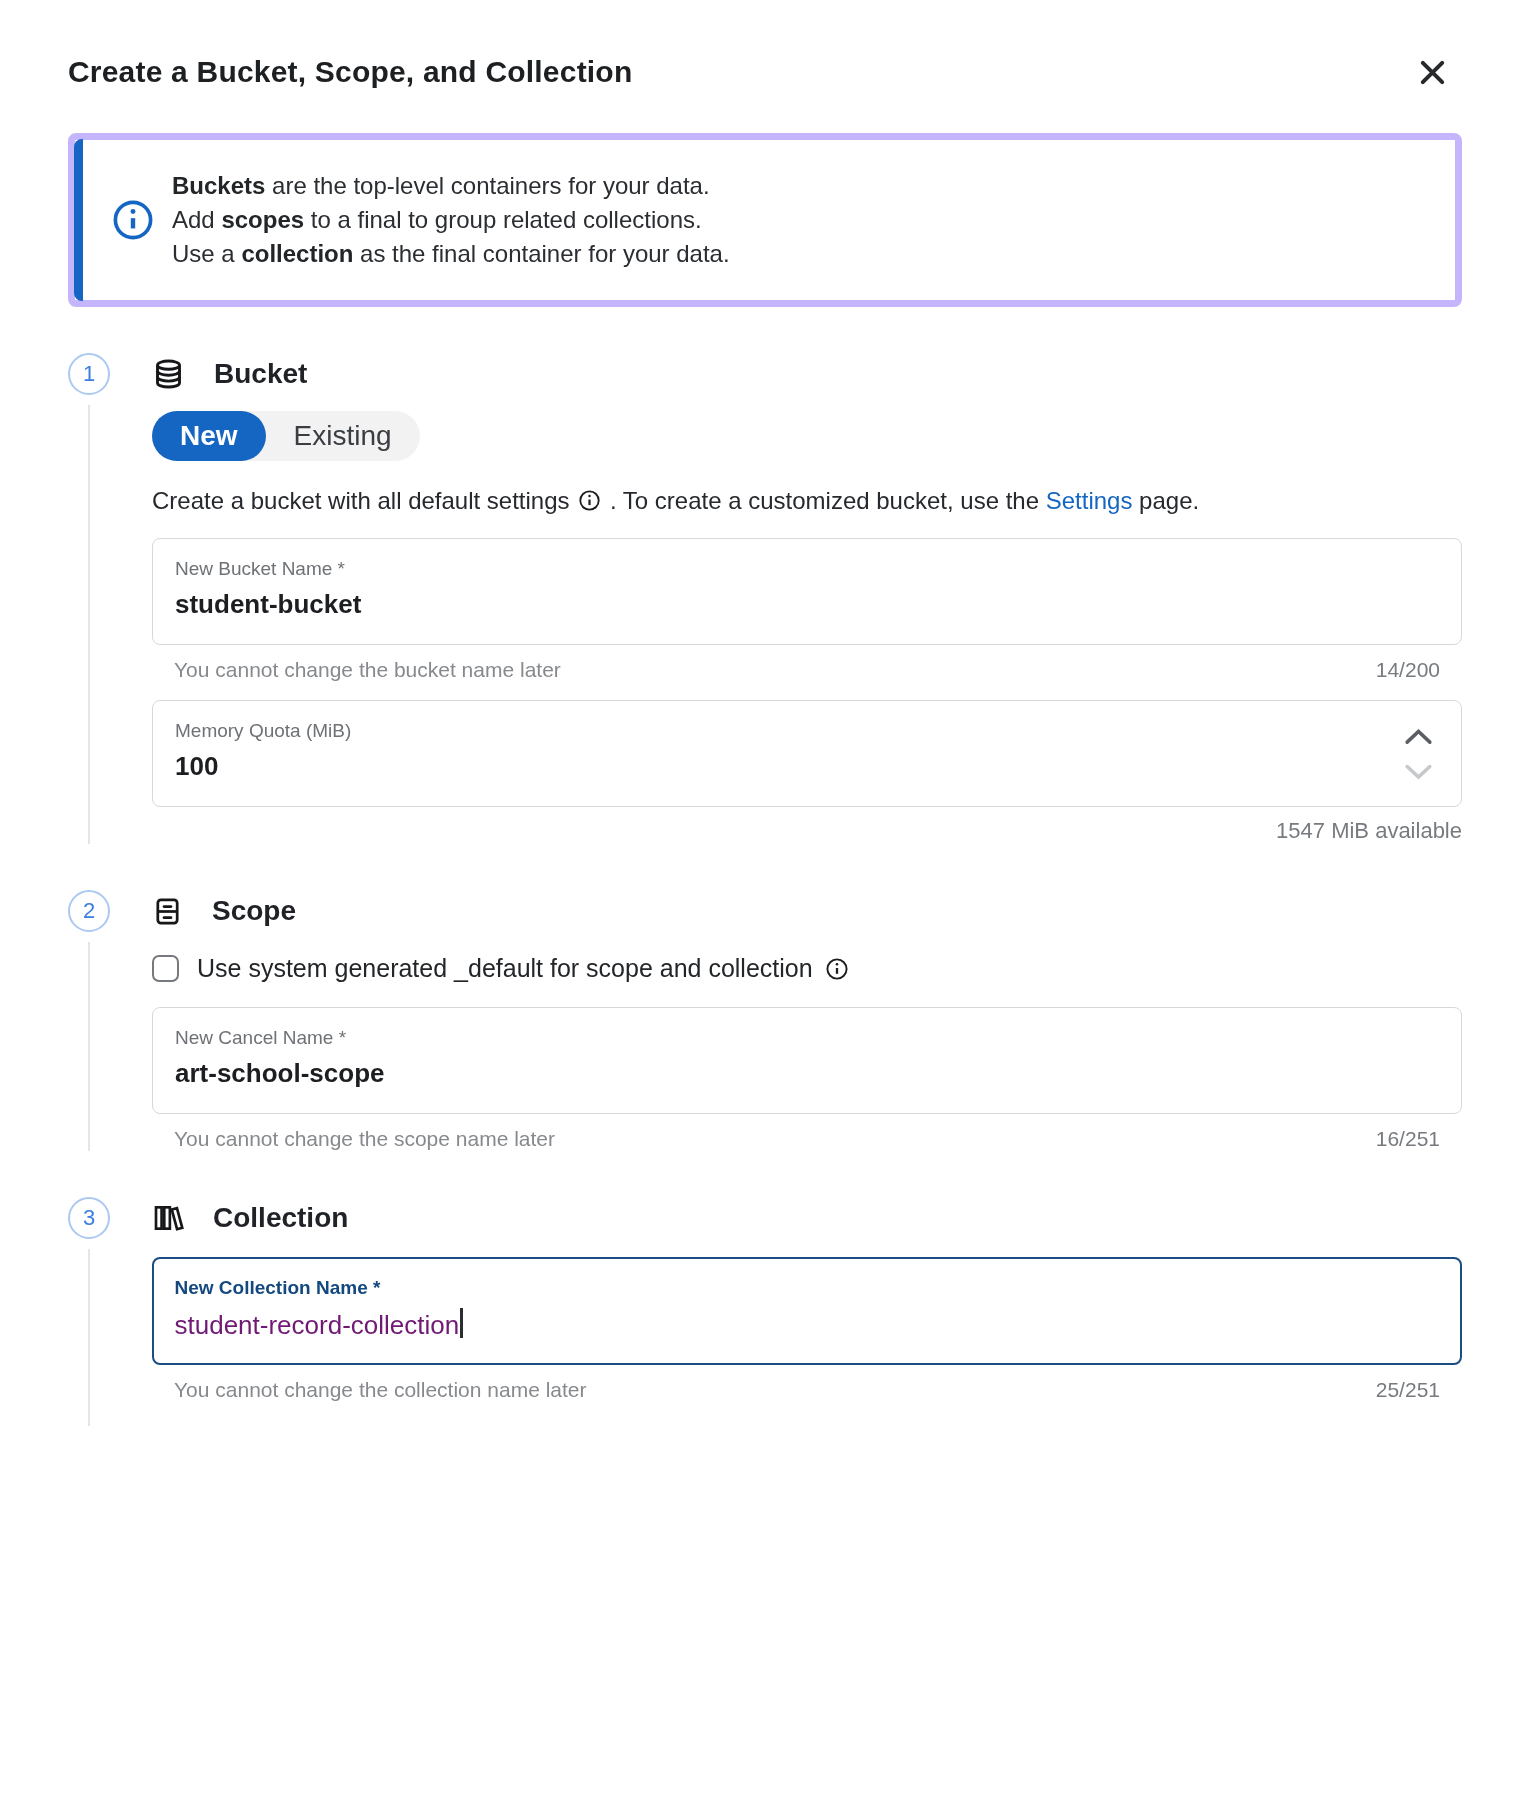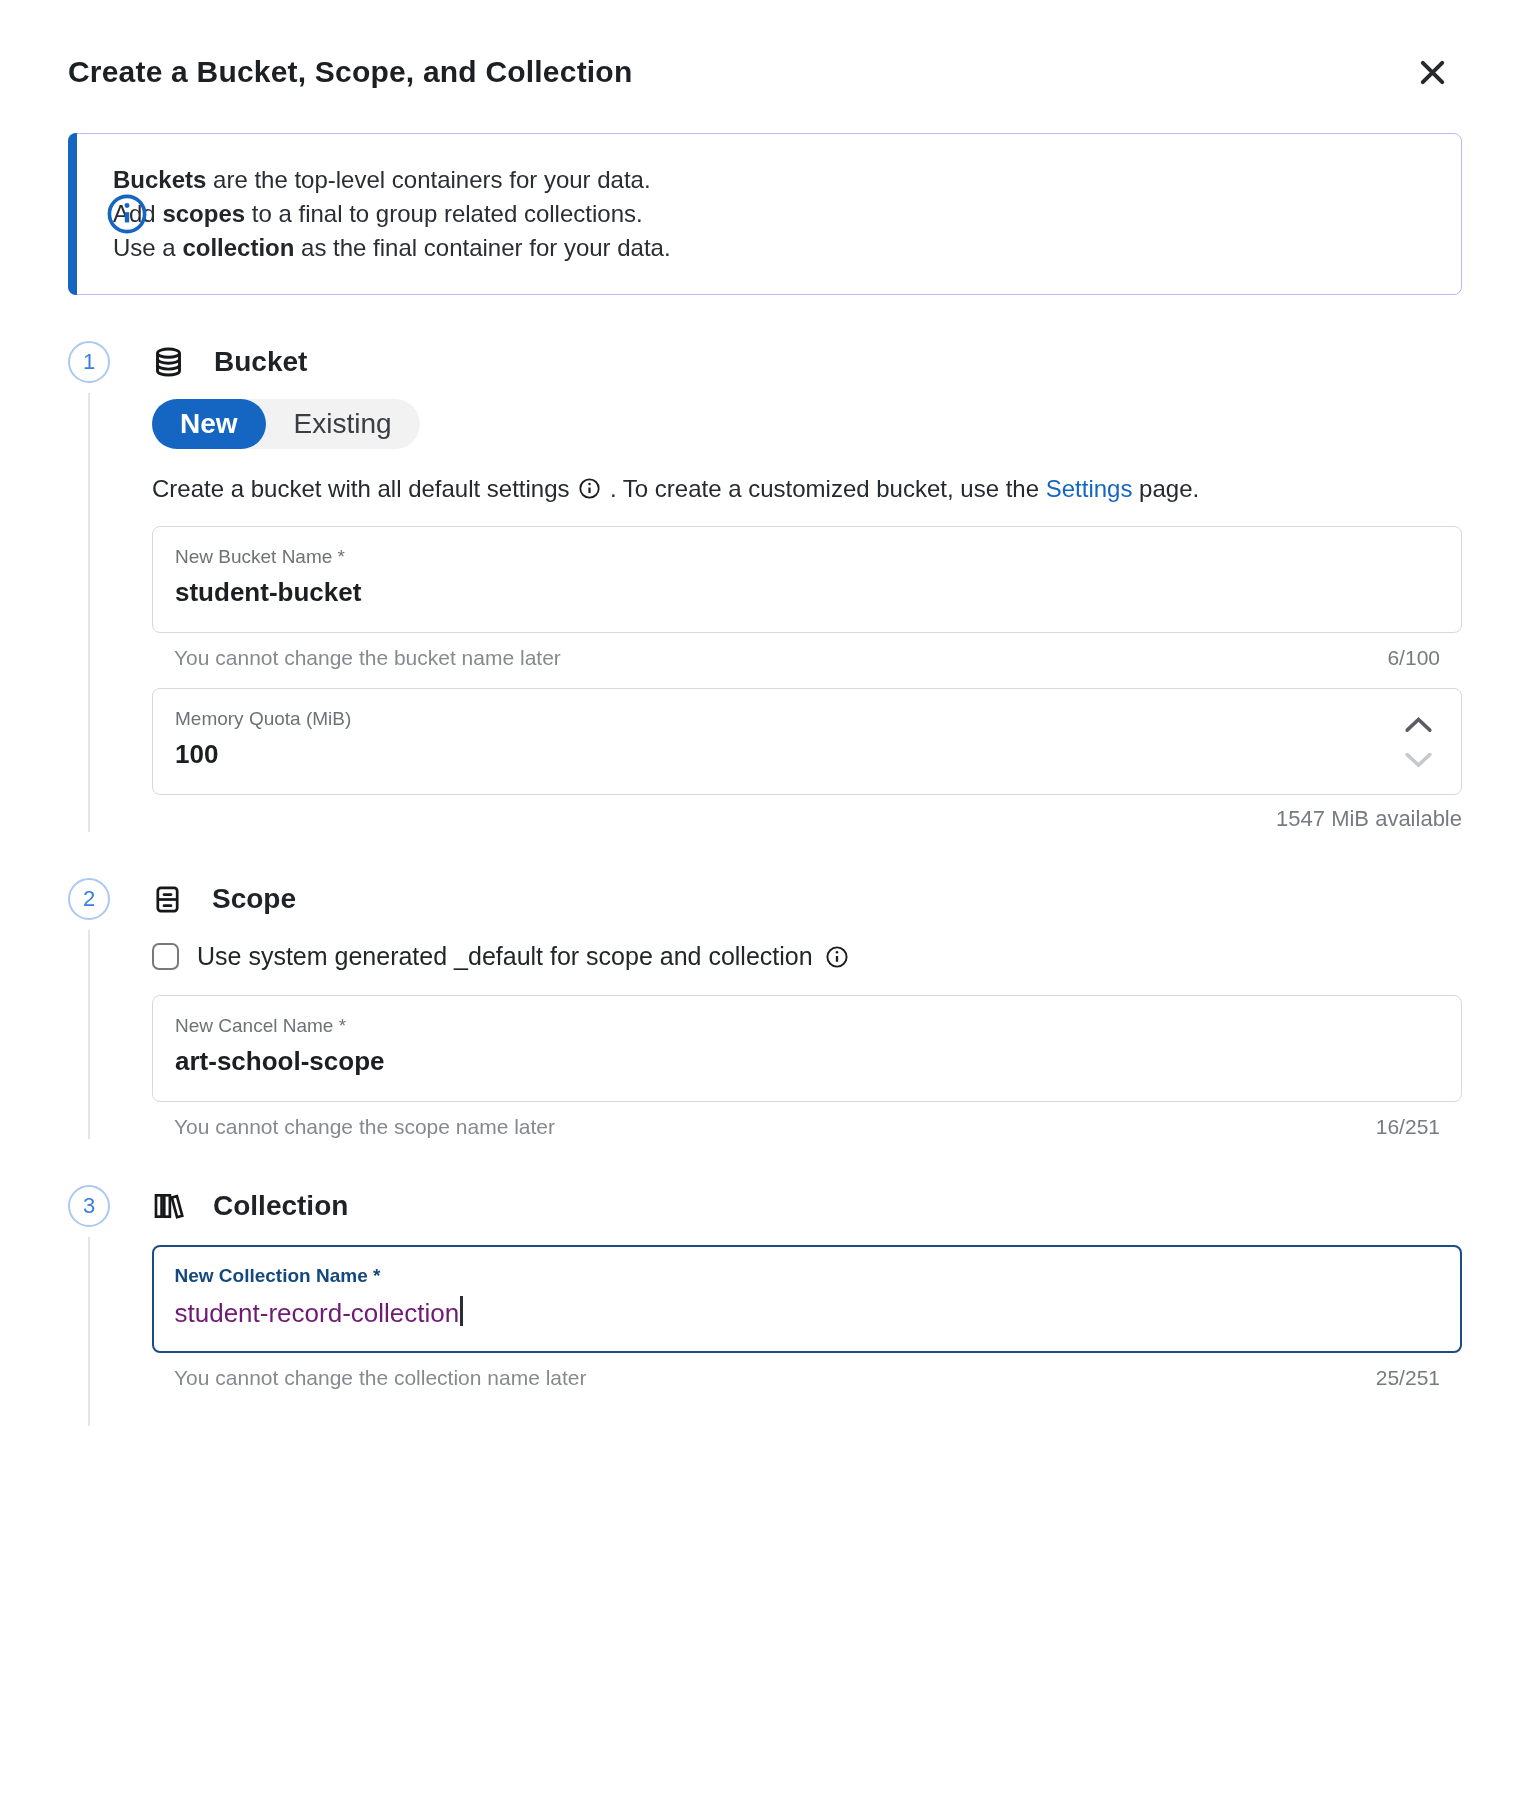--- a/index.html
+++ b/index.html
@@ -16,23 +16,23 @@
 
   
   .dlg-header { display:flex; justify-content:space-between; align-items:flex-start; }
   .dlg-title { font-size:30px; font-weight:700; color:#1d2023; letter-spacing:.2px; }
   .close-btn { margin-top:2px; margin-right:14px; cursor:pointer; background:none; border:none; line-height:0; }
 
   
   .banner {
     position:relative;
     margin-top:44px;
-    border:1px solid #c4b5fd;
+    border:7px solid #c4b5fd;
     border-radius:8px;
-    padding:29px 30px 29px 44px;
+    padding:29px 30px 29px 97px;
   }
   .banner::before {
     content:""; position:absolute; left:-1px; top:-1px; bottom:-1px;
     width:9px; background:#1466c2; border-radius:8px 0 0 8px;
   }
   .banner-icon { position:absolute; left:36px; top:50%; transform:translateY(-50%); line-height:0; }
   .banner-line { font-size:24px; line-height:34px; color:#2a2d31; }
   .banner-line b { font-weight:700; color:#232629; }
 
   
@@ -175,21 +175,21 @@
             </svg>
         </span><span>. To create a customized bucket, use the </span><a class="link">Settings</a><span> page.</span>
       </div>
 
       <div class="field">
         <div class="field-label">New Bucket Name *</div>
         <input type="text" readonly="" value="student-bucket" style="">
       </div>
       <div class="helper-row">
         <span>You cannot change the bucket name later</span>
-        <span class="counter">6/100</span>
+        <span class="counter">14/200</span>
       </div>
 
       <div class="field">
         <div class="field-label">Memory Quota (MiB)</div>
         <input type="text" readonly="" style="width: 80%;" value="100">
         <div class="stepper">
           <button class="st-btn">
             <span>
               <svg width="29" height="17" viewBox="0 0 20 12" fill="none" stroke="#5b5f63" stroke-width="2.5" stroke-linecap="round">
                   <path d="M2 10 L10 2.5 L18 10"></path>

